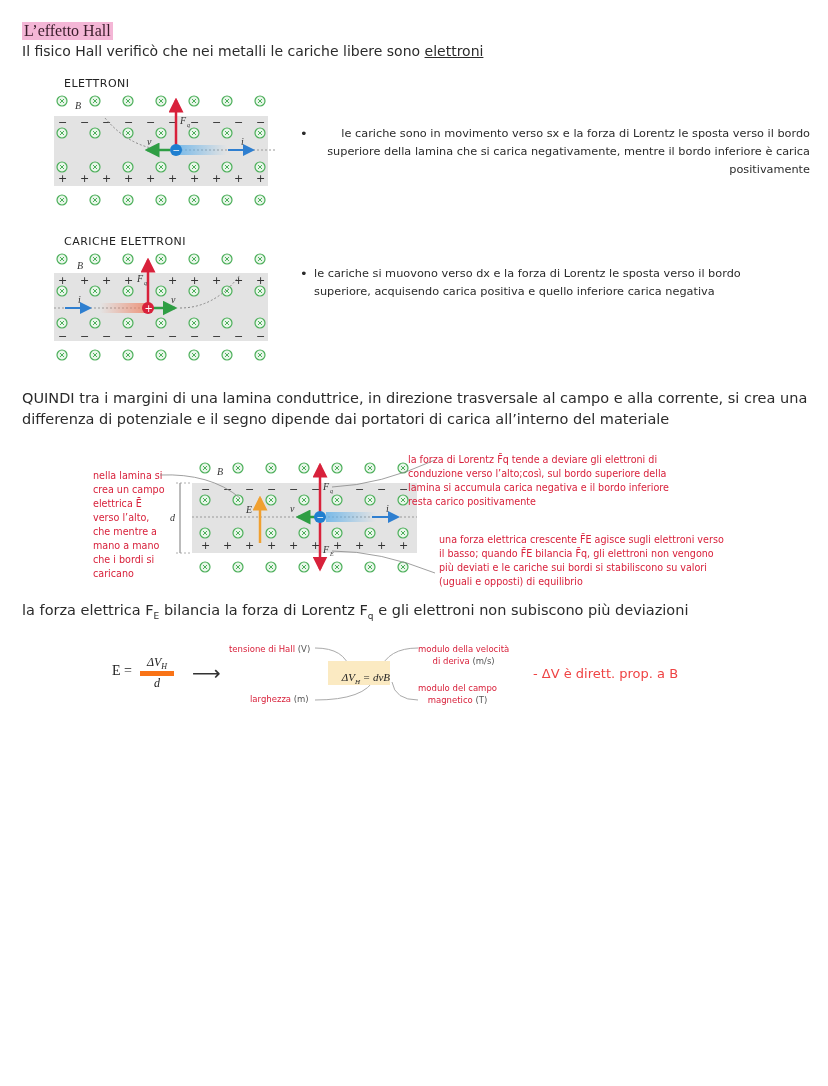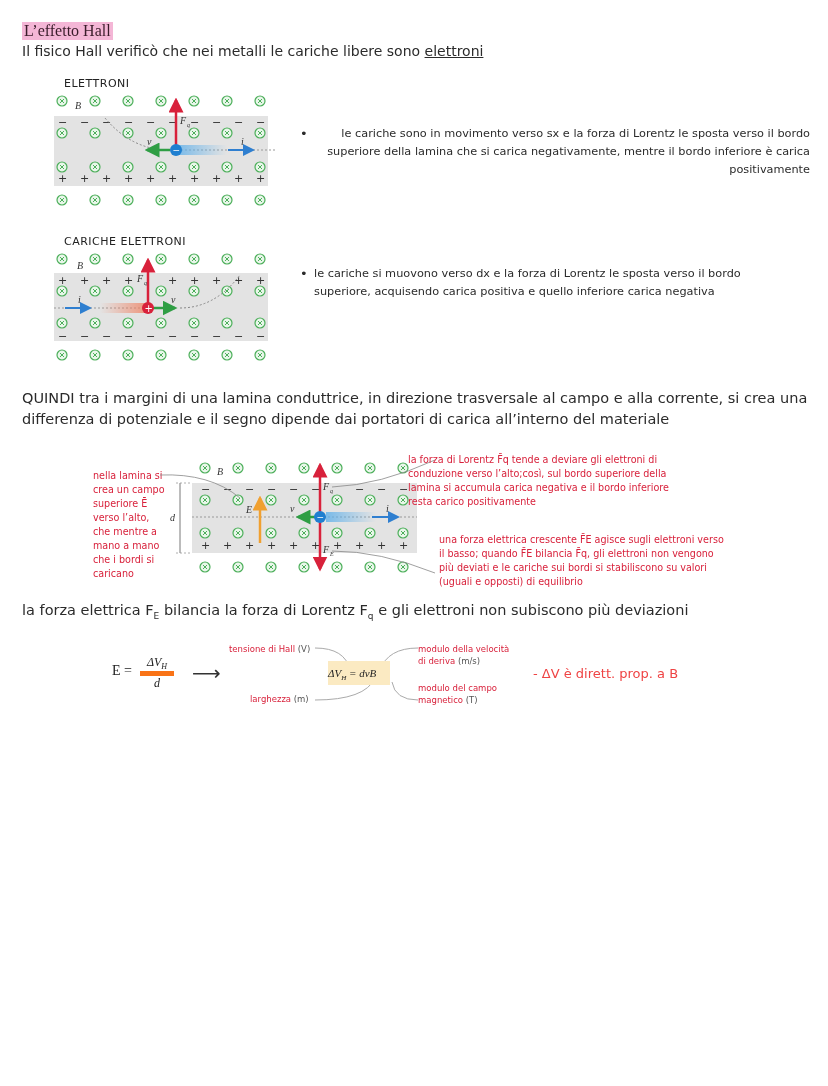--- a/index.html
+++ b/index.html
@@ -18,21 +18,21 @@
 
   .bullet { font-size: 11.3px; line-height: 18px; color: #2b2b2b; padding-left: 14px; position: absolute; }
   .bullet::before { content: "•"; position: absolute; left: 0; top: 0; font-size: 13px; }
 
   .para { left: 22px; font-size: 14.5px; line-height: 21px; color: #2b2b2b; }
 
   .red-note { font-size: 9.6px; line-height: 14px; color: #d8213b; position: absolute; }
 
   .formula-sm { font-family: "Liberation Serif", serif; color: #222; }
 
-  .lbl-r { font-size: 8.5px; color: #d8213b; position: absolute; line-height: 12px; }
+  .lbl-r { font-size: 8.5px; color: #d8213b; position: absolute; line-height: 12px; text-align: center; }
   .lbl-r .u { color: #555; }
   .side-note { font-size: 13px; color: #ef4444; position: absolute; }
 </style>
 </head>
 <body>
 
 <div class="abs title">L’effetto Hall</div>
 <div class="abs intro">
   <span>Il fisico Hall verificò che nei metalli le cariche libere sono </span><u>elettroni</u>
 </div>
@@ -207,21 +207,21 @@
     <text x="28" y="53">i</text>
   </g>
 </svg>
 <div class="bullet" style="left:300px; top:265px; width:480px;">le cariche si muovono verso dx e la forza di Lorentz le sposta verso il bordo superiore, acquisendo carica positiva e quello inferiore carica negativa</div>
 
 <div class="abs para" style="top:388px; width:790px;">QUINDI tra i margini di una lamina conduttrice, in direzione trasversale al campo e alla corrente, si crea una differenza di potenziale e il segno dipende dai portatori di carica all’interno del materiale</div>
 
 <div class="red-note" style="left:81px; top:469px; width:85px;margin-left:12px;">
   <div>nella lamina si</div>
   <div>crea un campo</div>
-  <div>superiore Ē</div>
+  <div>elettrica Ē</div>
   <div>verso l’alto,</div>
   <div>che mentre a</div>
   <div>mano a mano</div>
   <div>che i bordi si</div>
   <div>caricano</div>
 </div>
 <svg class="abs" style="left:150px; top:455px;" width="285" height="125">
   <rect x="42" y="28" width="225" height="70" fill="#e3e3e3"></rect>
   <g>
     <use href="#xfield" x="55" y="13"></use>
@@ -316,21 +316,21 @@
   <div style="font-style:italic;">d</div>
 </div>
 <div class="abs" style="left:192px; top:663px; font-size:20px; color:#333; line-height:20px;">⟶</div>
 
 <svg class="abs" style="left:300px; top:640px;" width="130" height="70">
   <path d="M15,8 Q45,8 50,30" fill="none" stroke="#aaa" stroke-width="1"></path>
   <path d="M15,60 Q65,60 75,38" fill="none" stroke="#aaa" stroke-width="1"></path>
   <path d="M118,8 Q88,8 80,30" fill="none" stroke="#aaa" stroke-width="1"></path>
   <path d="M118,60 Q95,60 92,42" fill="none" stroke="#aaa" stroke-width="1"></path>
 </svg>
-<div class="abs formula-sm" style="left:328px; top:661px; width:62px; height:24px; background:#fbeac2; font-size:11px; font-style:italic; text-align:left; line-height:24px;">
+<div class="abs formula-sm" style="left:328px; top:661px; width:62px; height:24px; background:#fbeac2; font-size:11px; font-style:italic; text-align:right; line-height:32px;">
   <span>ΔV</span><sub style="font-size:7px;">H</sub><span> = dvB</span>
 </div>
 
 <div class="lbl-r" style="left:229px; top:643px;"><span>tensione di Hall</span><span class="u"> (V)</span></div>
 <div class="lbl-r" style="left:250px; top:693px;"><span>larghezza</span><span class="u"> (m)</span></div>
 <div class="lbl-r" style="left:418px; top:643px;">
     <div>modulo della velocità</div>
     <div><span>di deriva</span><span class="u"> (m/s)</span></div>
   </div>
 <div class="lbl-r" style="left:418px; top:682px;">

